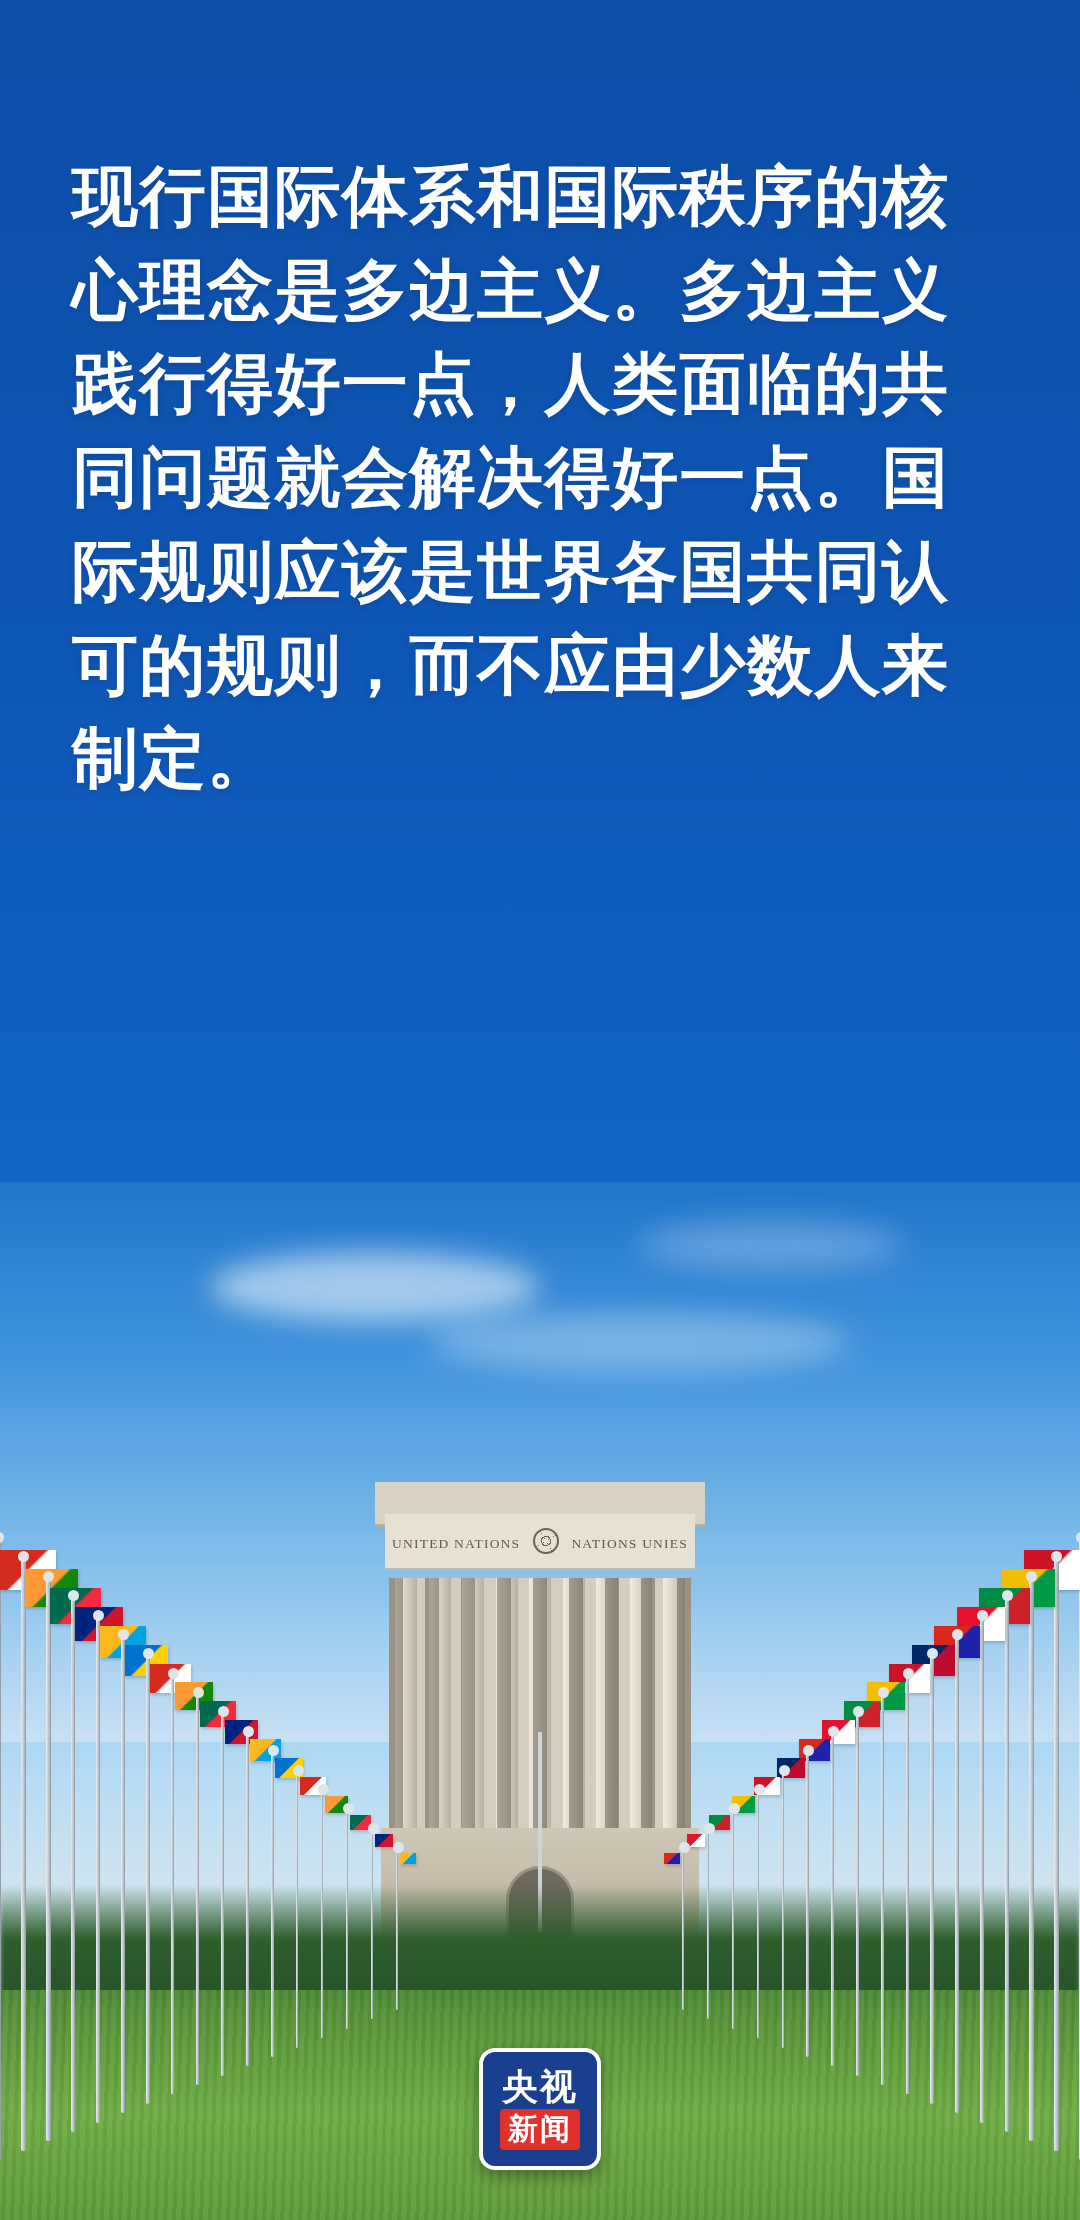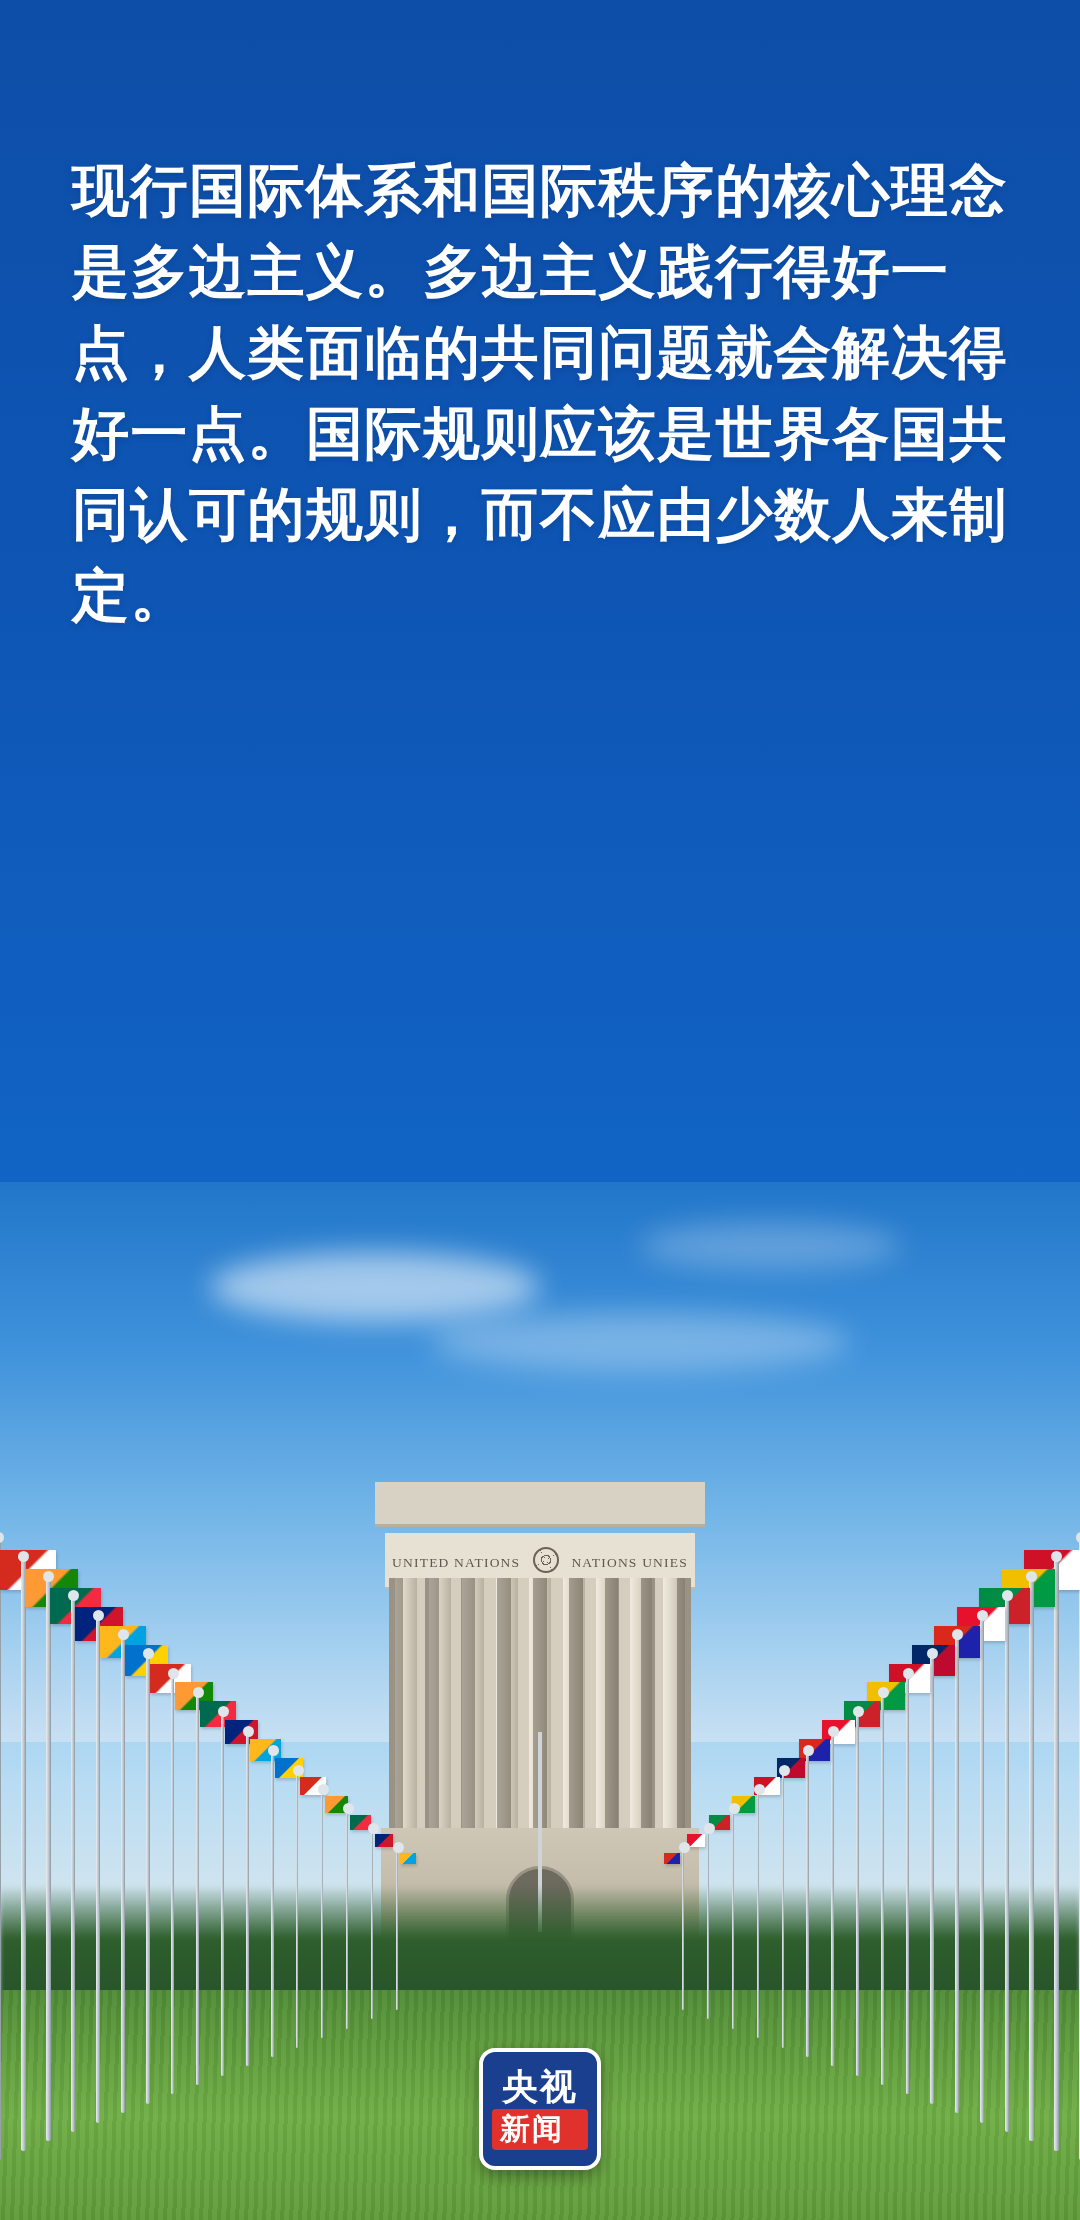--- a/index.html
+++ b/index.html
@@ -27,21 +27,21 @@
     position: absolute;
     left: 0;
     top: 0;
     width: 1080px;
     padding: 150px 72px 0 72px;
     box-sizing: border-box;
   }
 
   .quote-text {
     color: #ffffff;
-    font-size: 57px;
+    font-size: 66px;
     line-height: 1.42;
     font-weight: 700;
     letter-spacing: 1.5px;
     text-align: left;
     margin: 0;
     text-shadow: 0 2px 6px rgba(0, 30, 80, 0.22);
   }
 
   
   .attrib-block {
@@ -132,21 +132,21 @@
   }
   .bld-roof {
     position: absolute;
     left: 0; top: 0;
     width: 330px; height: 42px;
     background: #d8d2c4;
     border-bottom: 3px solid #b9b09c;
   }
   .bld-frieze {
     position: absolute;
-    left: 10px; top: 51px;
+    left: 10px; top: 32px;
     width: 310px; height: 54px;
     background: #e7e1d4;
     border-bottom: 2px solid #c3baa6;
   }
   .bld-frieze-text {
     position: absolute;
     left: 0; top: 14px;
     width: 310px;
     text-align: center;
     font-size: 13.5px;
@@ -274,21 +274,21 @@
     letter-spacing: 2px;
     line-height: 1;
   }
   .logo-bottom {
     background: #e0312c;
     color: #ffffff;
     font-size: 30px;
     font-weight: 700;
     letter-spacing: 2px;
     line-height: 1;
-    padding: 5px 24px 6px 8px;
+    padding: 5px 8px 6px 8px;
     border-radius: 4px;
   }
 </style>
 </head>
 <body>
 
 <div id="poster">
 
   <div class="quote-area">
     <p class="quote-text">现行国际体系和国际秩序的核心理念是多边主义。多边主义践行得好一点，人类面临的共同问题就会解决得好一点。国际规则应该是世界各国共同认可的规则，而不应由少数人来制定。</p>

